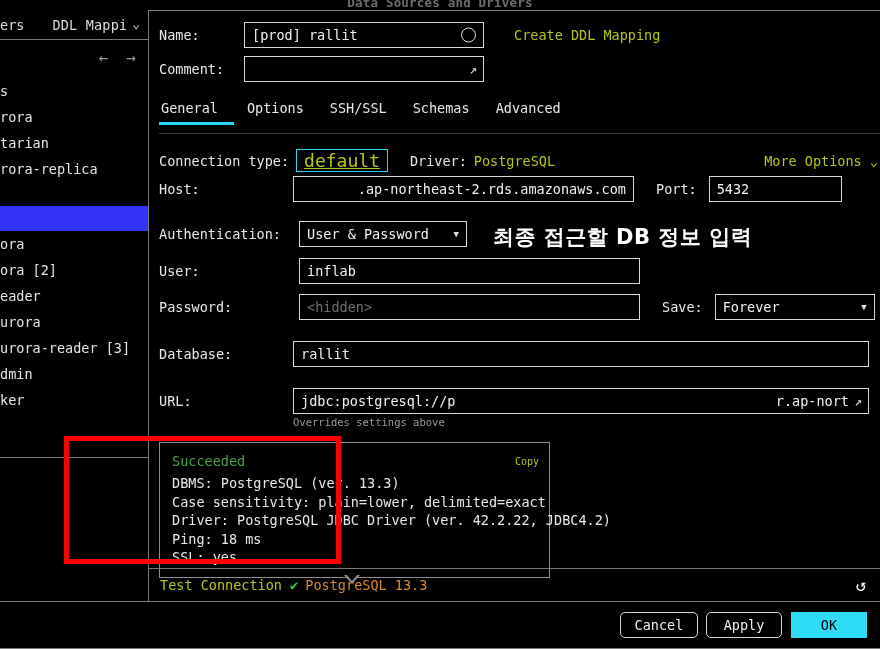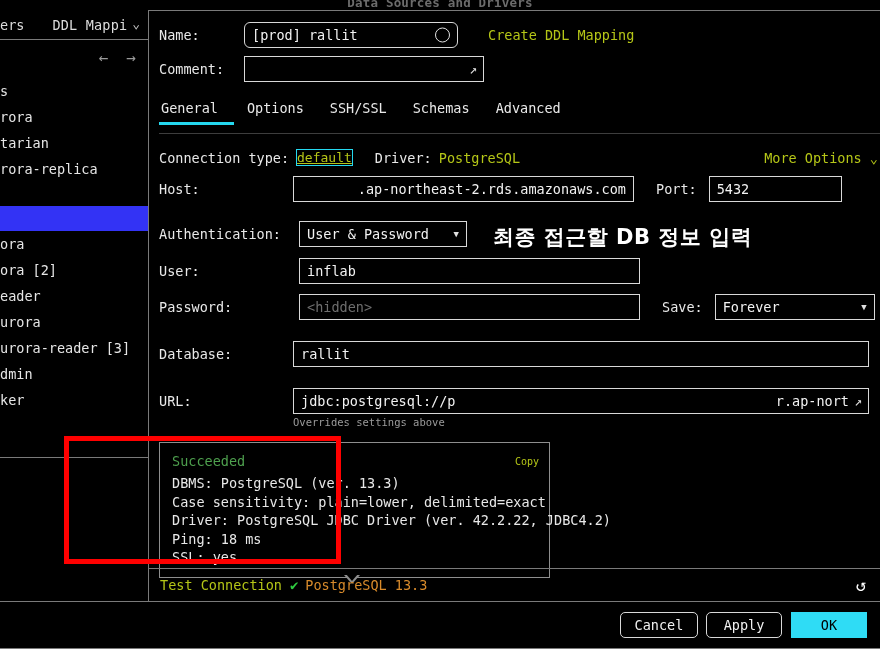--- a/index.html
+++ b/index.html
@@ -202,21 +202,21 @@
   <div class="vline" style="left:148px; top:10px; height:591px;"></div>
   <div class="hline" style="left:0; top:39px; width:148px;"></div>
   <div class="hline" style="left:0; top:457px; width:148px;"></div>
   <div class="hline" style="left:0; top:601px; width:880px;"></div>
   <div class="hline" style="left:0; top:648px; width:880px;"></div>
 
   <div class="main">
 
     <div class="row" style="left:10px; top:12px;">
       <span class="lbl" style="width:85px;">Name:</span>
-      <div class="field" style="width:214px;border-radius:6px;">
+      <div class="field" style="width:240px;">
         <span>[prod] rallit</span>
         <span class="circle-btn"></span>
       </div>
       <span class="link" style="margin-left:30px; font-size:13.5px;">Create DDL Mapping</span>
     </div>
 
     <div class="row" style="left:10px; top:46px;">
       <span class="lbl" style="width:85px;">Comment:</span>
       <div class="field" style="width:240px;">
         <span></span>
@@ -228,21 +228,21 @@
         <div class="tab active">General</div>
         <div class="tab">Options</div>
         <div class="tab">SSH/SSL</div>
         <div class="tab">Schemas</div>
         <div class="tab">Advanced</div>
       </div>
     <div class="tabs-sep"></div>
 
     <div class="row" style="left:10px; top:139px; width:721px;">
       <span class="lbl">Connection type:</span>
-      <span class="olive" style="font-size:13px; margin-left:7px; border:1px solid #25d8ef; padding:0 0; text-decoration:underline;">default</span>
+      <span class="olive" style="font-size:18px; margin-left:7px; border:1px solid #25d8ef; padding:0 7px; text-decoration:underline;">default</span>
       <span class="lbl" style="margin-left:22px;">Driver:</span>
       <span class="olive" style="font-size:13.5px; margin-left:7px;">PostgreSQL</span>
       <span class="olive" style="font-size:13.5px; position:absolute; right:2px;">
         <span>More Options</span>
         <span>⌄</span>
       </span>
     </div>
 
     <div class="row" style="left:10px; top:166px; width:721px;">
       <span class="lbl" style="width:134px;">Host:</span>

